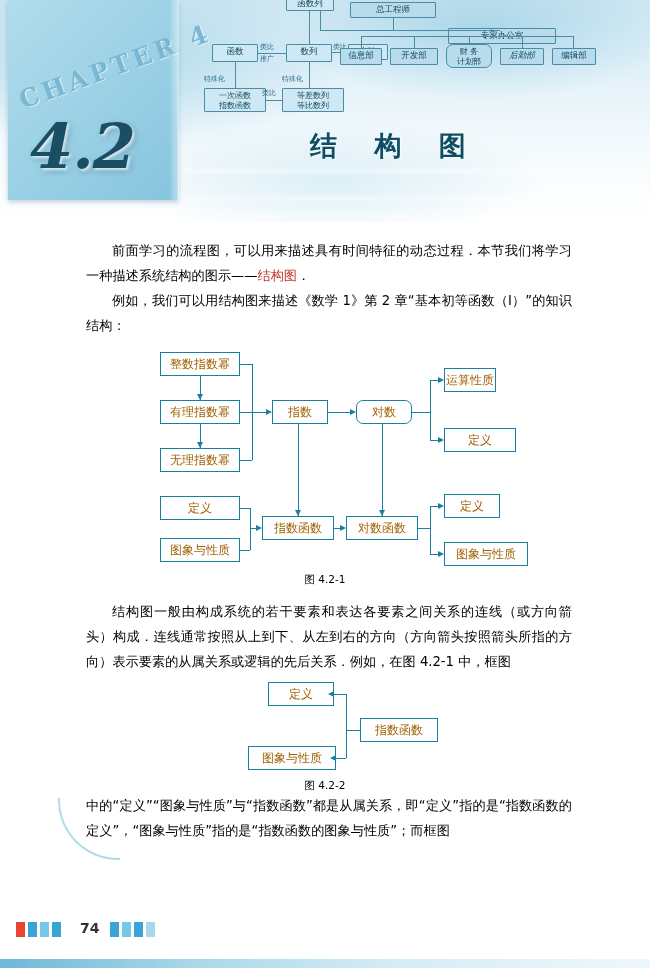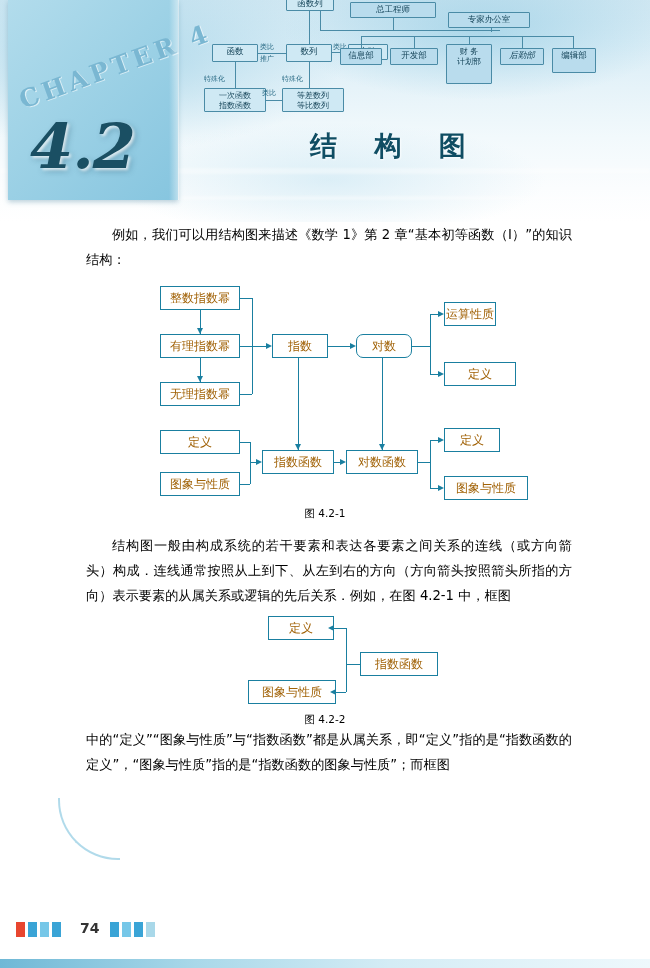--- a/index.html
+++ b/index.html
@@ -286,21 +286,21 @@
 
 <div class="header-banner">
   <div class="banner-bg"></div>
   <div class="banner-wash"></div>
   <div class="banner-streak" style="left:0;top:168px;width:650px;height:6px;"></div>
   <div class="banner-streak" style="left:180px;top:196px;width:470px;height:4px;"></div>
 
   <div class="org">
 
     <div class="node dark" style="left:160px; top:10px; width:86px; height:16px;">总工程师</div>
-    <div class="node dark" style="left:258px; top:20px; width:82px; height:16px;">专家办公室</div>
+    <div class="node dark" style="left:258px; top:36px; width:108px; height:16px;">专家办公室</div>
 
     <div class="ln" style="left:130px; top:0px; width:1px; height:38px;"></div>
     <div class="ln" style="left:130px; top:38px; width:180px; height:1px;"></div>
     <div class="ln" style="left:203px; top:26px; width:1px; height:12px;"></div>
     <div class="ln" style="left:301px; top:36px; width:1px; height:4px;"></div>
 
     <div class="node" style="left:96px; top:4px; width:48px; height:15px;">函数列</div>
 
     <div class="node" style="left:96px; top:52px; width:46px; height:18px;">数列</div>
 
@@ -310,23 +310,23 @@
 
     <div class="ln" style="left:68px; top:61px; width:28px; height:1px;"></div>
     <div class="ln" style="left:142px; top:60px; width:16px; height:1px;"></div>
     <div class="ln" style="left:119px; top:19px; width:1px; height:33px;"></div>
     <div class="lbl" style="left:70px; top:50px;">类比</div>
     <div class="lbl" style="left:70px; top:62px;">推广</div>
     <div class="lbl" style="left:143px; top:50px;">类比</div>
 
     <div class="node dark" style="left:150px; top:56px; width:42px; height:17px;">信息部</div>
     <div class="node dark" style="left:200px; top:56px; width:48px; height:17px;">开发部</div>
-    <div class="node dark" style="left:256px; top:52px; width:46px; height:40px;"><span style="font-size:8px;line-height:1.1;">财 务<br>计划部</span></div>
+    <div class="node dark" style="left:256px; top:52px; width:46px; height:24px;border-radius:7px;"><span style="font-size:8px;line-height:1.1;">财 务<br>计划部</span></div>
     <div class="node dark" style="left:310px; top:56px; width:44px; height:17px;font-style:italic;">后勤部</div>
-    <div class="node dark" style="left:362px; top:56px; width:44px; height:25px;">编辑部</div>
+    <div class="node dark" style="left:362px; top:56px; width:44px; height:17px;">编辑部</div>
 
     <div class="ln" style="left:171px; top:44px; width:212px; height:1px;"></div>
     <div class="ln" style="left:171px; top:44px; width:1px; height:12px;"></div>
     <div class="ln" style="left:224px; top:44px; width:1px; height:12px;"></div>
     <div class="ln" style="left:279px; top:44px; width:1px; height:8px;"></div>
     <div class="ln" style="left:332px; top:44px; width:1px; height:12px;"></div>
     <div class="ln" style="left:383px; top:44px; width:1px; height:12px;"></div>
 
     <div class="node" style="left:14px; top:96px; width:62px; height:24px;"><span style="font-size:8px;line-height:1.1;">一次函数<br>指数函数</span></div>
     <div class="node" style="left:92px; top:96px; width:62px; height:24px;"><span style="font-size:8px;line-height:1.1;">等差数列<br>等比数列</span></div>
@@ -341,20 +341,21 @@
   <div class="chapter-card">
     <div class="chapter-word">CHAPTER 4</div>
     <div class="chapter-number">4.2</div>
   </div>
 
   <div class="section-title-cn">结 构 图</div>
 </div>
 
 <div class="content">
 
+  <p class="para" style="margin-top:16px;">前面学习的流程图，可以用来描述具有时间特征的动态过程．本节我们将学习一种描述系统结构的图示——<span class="link-red">结构图</span>．</p>
 
   <p class="para">例如，我们可以用结构图来描述《数学 1》第 2 章“基本初等函数（Ⅰ）”的知识结构：</p>
 
   <div class="diagram1">
 
     <div class="box" style="left:160px; top:14px; width:80px; height:24px;">整数指数幂</div>
     <div class="box" style="left:160px; top:62px; width:80px; height:24px;">有理指数幂</div>
     <div class="box" style="left:160px; top:110px; width:80px; height:24px;">无理指数幂</div>
     <div class="box" style="left:160px; top:158px; width:80px; height:24px;">定义</div>
     <div class="box" style="left:160px; top:200px; width:80px; height:24px;">图象与性质</div>

